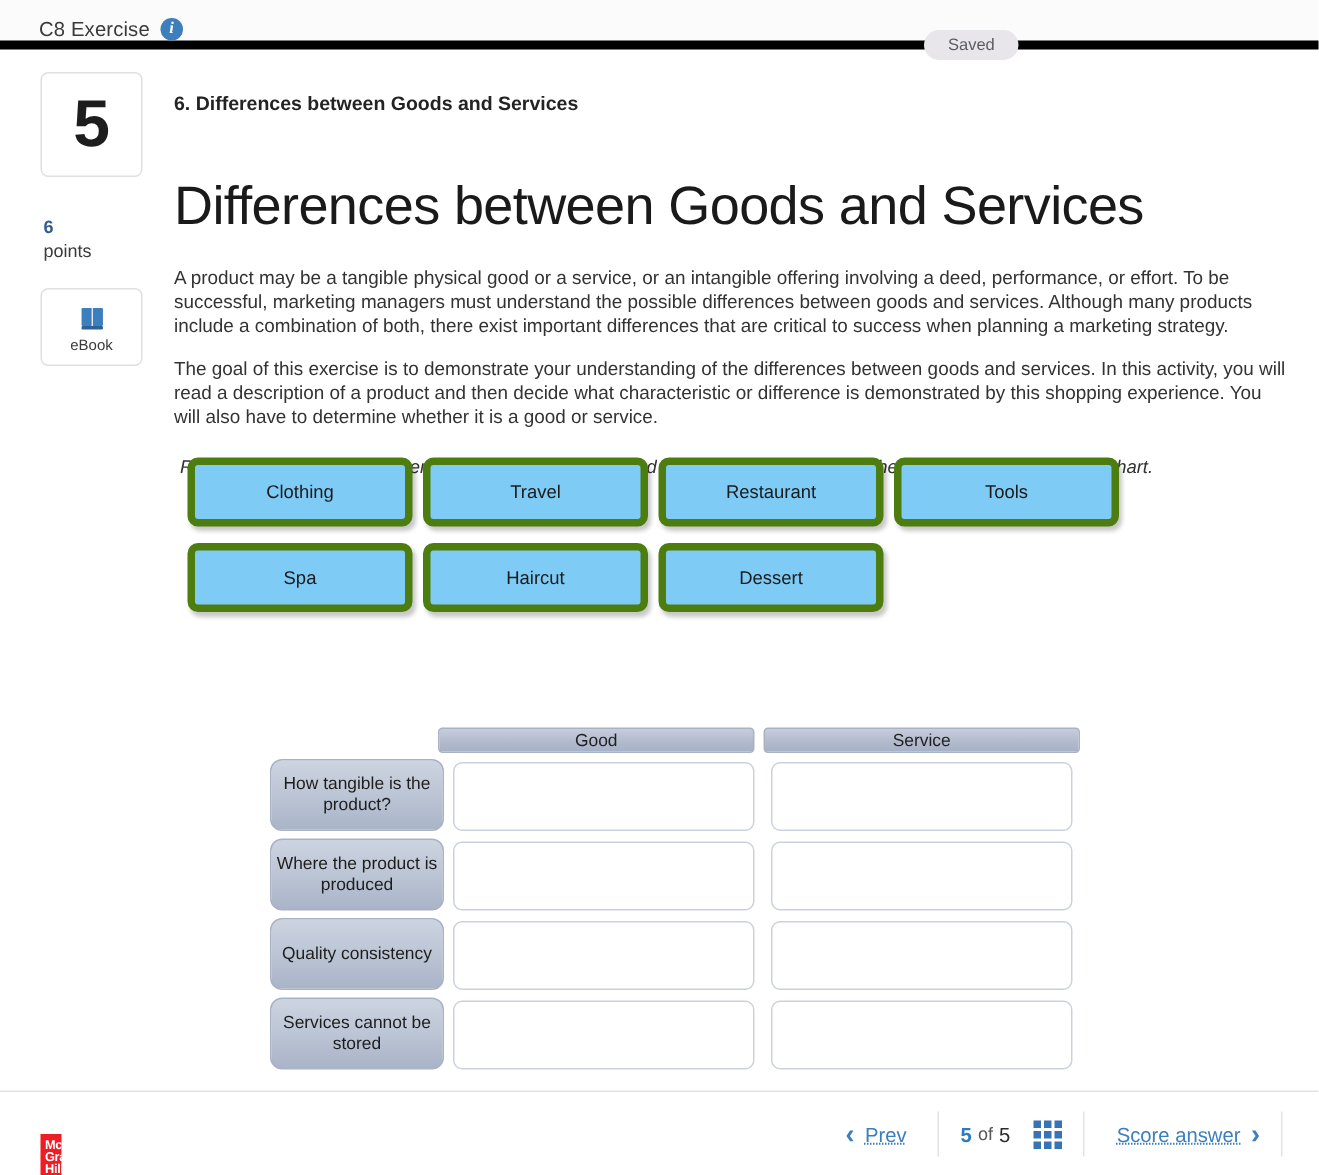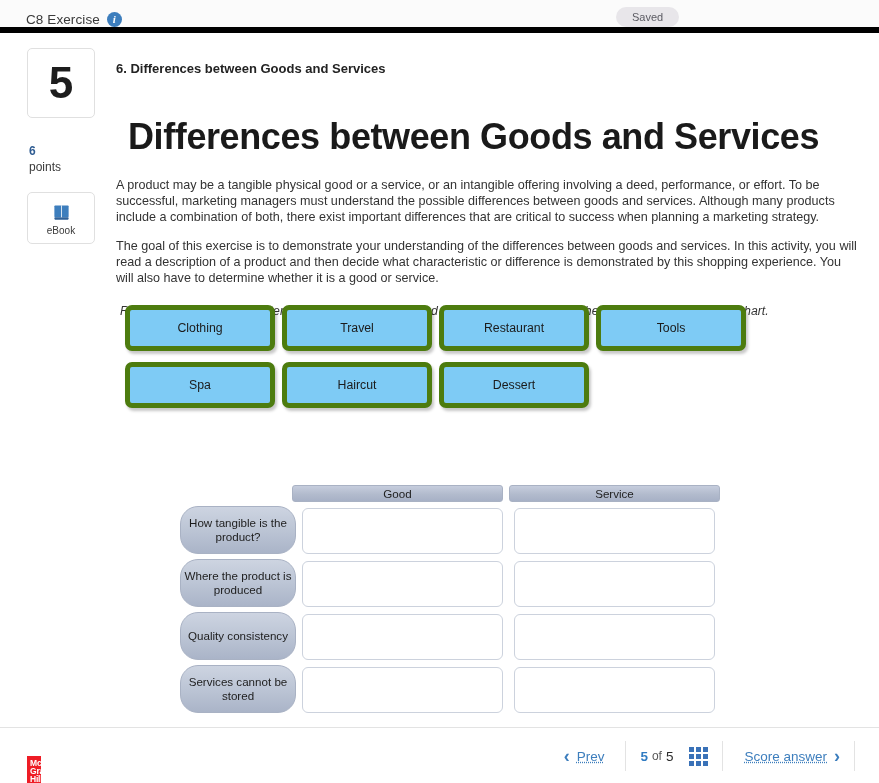--- a/index.html
+++ b/index.html
@@ -44,21 +44,21 @@
     font-family: "Liberation Serif", serif;
     display: inline-flex;
     align-items: center;
     justify-content: center;
     line-height: 1;
     cursor: pointer;
   }
   .saved-badge {
     position: absolute;
     left: 616px;
-    top: 7px;
+    top: 20px;
     padding: 4px 16px;
     background: #e8e6ea;
     border-radius: 11px;
     font-size: 11px;
     color: #5b5b63;
   }
 
   
   .rail {
     position: absolute;
@@ -128,23 +128,23 @@
   }
   .q-subtitle {
     position: absolute;
     left: 4px; top: 28px;
     font-size: 13px;
     font-weight: bold;
     color: #232323;
   }
   .q-title {
     position: absolute;
-    left: 16px; top: 68px;
+    left: 4px; top: 68px;
     font-size: 36px;
-    font-weight: bold;
+    font-weight: normal;
     color: #1a1a1a;
     letter-spacing: -0.4px;
     margin-top: 15px;
   }
   .para {
     position: absolute;
     left: 4px;
     width: 742px;
     font-size: 12.6px;
     line-height: 16.2px;
@@ -218,21 +218,21 @@
     display: flex;
     align-items: stretch;
     margin-bottom: 5px;
   }
   .mx-rowlabel {
     width: 116px;
     min-height: 48px;
     margin-right: 2px;
     background: linear-gradient(to bottom, #cdd4e1 0%, #bcc5d5 50%, #aab4c8 100%);
     border: 1px solid #a9b2c4;
-    border-radius: 18px;
+    border-radius: 8px;
     display: flex;
     align-items: center;
     justify-content: center;
     text-align: center;
     font-size: 11.6px;
     color: #1d1d1d;
     padding: 2px 1px;
     line-height: 14px;
   }
   .mx-cell {

